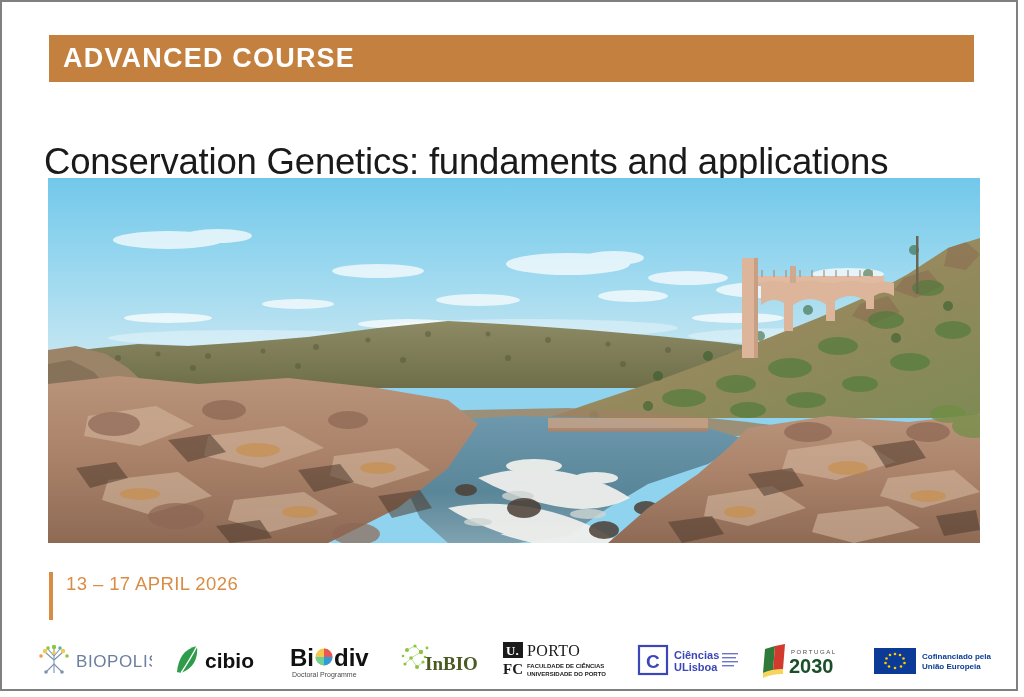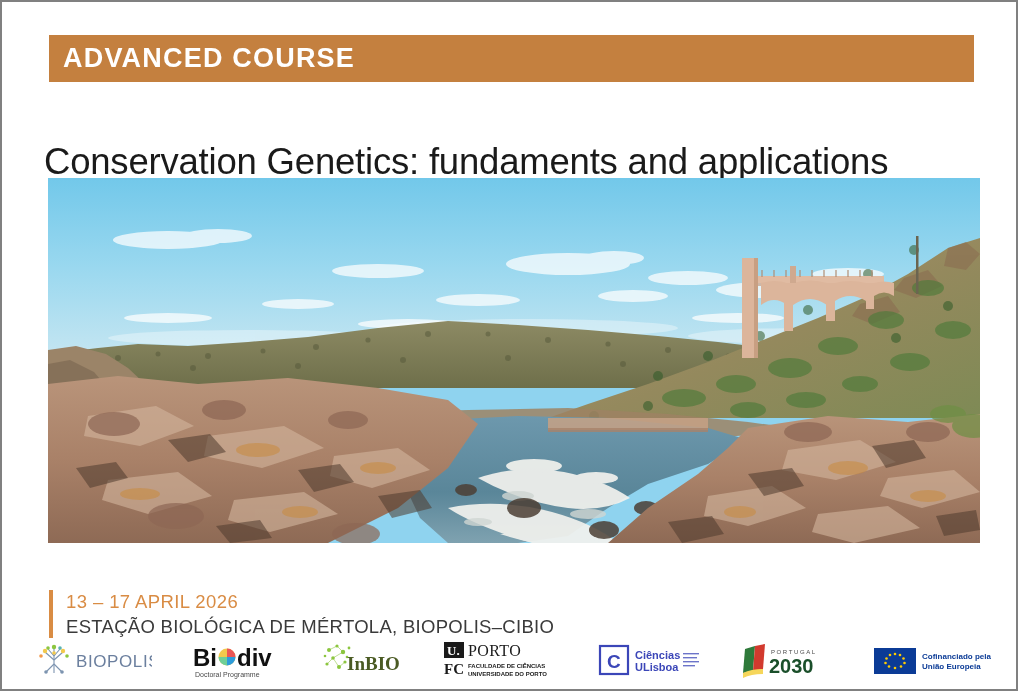--- a/index.html
+++ b/index.html
@@ -56,21 +56,21 @@
     left: 46px; top: 176px;
     width: 932px; height: 365px;
     overflow: hidden;
     background: #8fd3ef;
   }
   .photo svg { display: block; width: 100%; height: 100%; }
 
   
   .footer-text {
     position: absolute;
-    left: 47px; top: 588px;
+    left: 47px; top: 570px;
     padding-left: 13px;
     border-left: 4px solid #d98c44;
     height: 48px;
   }
   .date-line {
     font-size: 18.5px;
     color: #d98c44;
     letter-spacing: 0.4px;
     line-height: 24px;
     white-space: nowrap;
@@ -338,21 +338,20 @@
 
       <g fill="#6e8f44" opacity="0.7">
         <ellipse cx="926" cy="248" rx="22" ry="12"></ellipse>
         <ellipse cx="900" cy="236" rx="18" ry="9"></ellipse>
       </g>
     </svg>
   </div>
 
   <div class="footer-text">
     <div class="date-line">13 – 17 APRIL 2026</div>
-    <div class="venue-line">ESTAÇÃO BIOLÓGICA DE MÉRTOLA, BIOPOLIS–CIBIO</div>
   </div>
 
   <div class="logos">
 
     <div class="logo">
       <svg width="118" height="40" viewBox="0 0 118 40">
         <g stroke="#7d94b0" stroke-width="1.1" fill="none">
           <line x1="20" y1="20" x2="20" y2="33"></line>
           <line x1="20" y1="24" x2="12" y2="32"></line>
             <line x1="20" y1="24" x2="28" y2="32"></line>
@@ -371,20 +370,29 @@
             <circle cx="7" cy="16" r="1.8" fill="#f2994a"></circle>
           <circle cx="33" cy="16" r="1.8" fill="#8cc63f"></circle>
             <circle cx="20" cy="13" r="1.8" fill="#f2c94c"></circle>
           <circle cx="12" cy="32" r="1.8" fill="#7d94b0"></circle>
             <circle cx="28" cy="32" r="1.8" fill="#7d94b0"></circle>
         </g>
         <text x="42" y="27" font-family="'Liberation Sans',sans-serif" font-size="17" letter-spacing="0.6" fill="#6b7f9e">BIOPOLIS</text>
       </svg>
     </div>
 
+    <div class="logo">
+      <svg width="98" height="40" viewBox="0 0 98 40">
+        <g>
+          <path d="M6,32 Q8,10 26,6 Q28,26 10,33 Z" fill="#2e9c4a"></path>
+          <path d="M26,6 Q20,18 10,33" stroke="#ffffff" stroke-width="1.4" fill="none"></path>
+        </g>
+        <text x="34" y="28" font-family="'Liberation Sans',sans-serif" font-size="21" font-weight="bold" fill="#111111">cibio</text>
+      </svg>
+    </div>
 
     <div class="logo">
       <svg width="92" height="44" viewBox="0 0 92 44">
         <text x="2" y="28" font-family="'Liberation Sans',sans-serif" font-size="24" font-weight="bold" fill="#111111">Bi</text>
         <g>
           <circle cx="36" cy="19" r="8.5" fill="#f2c94c"></circle>
           <path d="M36,10.5 a8.5,8.5 0 0 1 8.5,8.5 L36,19 Z" fill="#eb5757"></path>
           <path d="M44.5,19 a8.5,8.5 0 0 1 -8.5,8.5 L36,19 Z" fill="#2d9cdb"></path>
           <path d="M36,27.5 a8.5,8.5 0 0 1 -8.5,-8.5 L36,19 Z" fill="#6fcf97"></path>
         </g>

